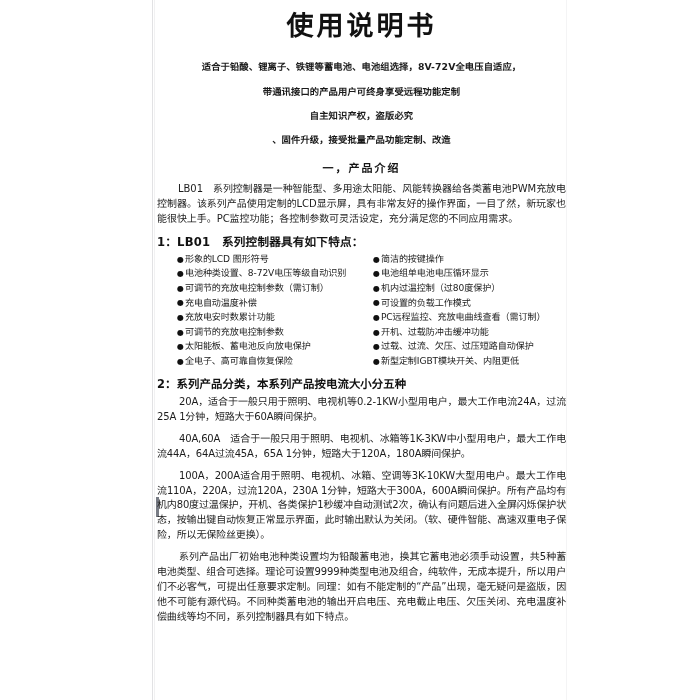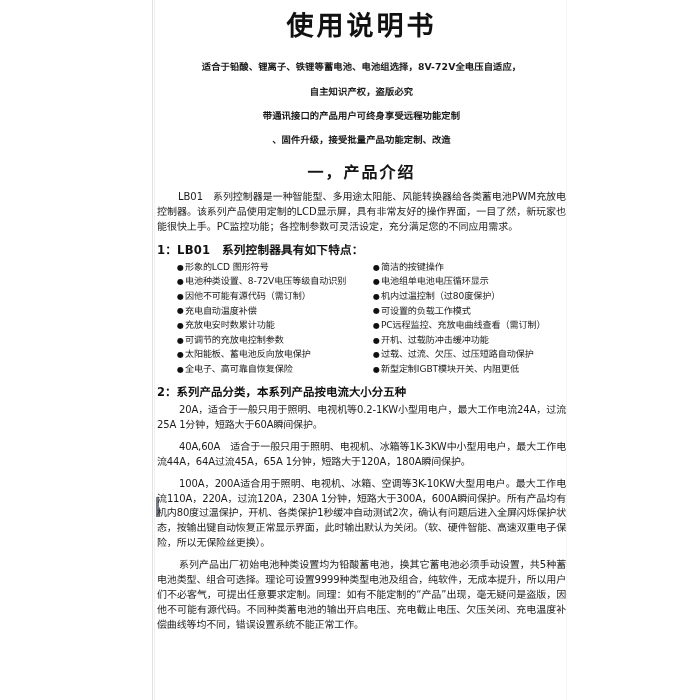--- a/index.html
+++ b/index.html
@@ -94,21 +94,21 @@
     font-weight: 700;
     color: #1a1a1a;
     line-height: 1.1;
     margin: 0 0 14px 0;
     letter-spacing: .1px;
   }
 
   .section-title {
     text-align: center;
     font-family: "DejaVu Serif", "Liberation Serif", serif;
-    font-size: 16px;
+    font-size: 11px;
     font-weight: 700;
     color: #141414;
     margin: 6px 0 7px 0;
     letter-spacing: 2px;
   }
 
   .para {
     font-size: 10px;
     line-height: 1.47;
     color: #1c1c1c;
@@ -186,22 +186,22 @@
   <div id="paper-edge-left2"></div>
   <div id="paper-edge-right"></div>
   <div id="scan-artifact"></div>
 
   <div id="doc">
 
     <h1 class="doc-title">使用说明书</h1>
 
     <div class="subtitle-block">
       <p class="subtitle-line">适合于铅酸、锂离子、铁锂等蓄电池、电池组选择，8V-72V全电压自适应，</p>
+      <p class="subtitle-line">带通讯接口的产品用户可终身享受远程功能定制</p>
       <p class="subtitle-line">自主知识产权，盗版必究</p>
-      <p class="subtitle-line">带通讯接口的产品用户可终身享受远程功能定制</p>
       <p class="subtitle-line">、固件升级，接受批量产品功能定制、改造</p>
     </div>
 
     <h2 class="section-title">一，产品介绍</h2>
 
     <p class="para indent">LB01　系列控制器是一种智能型、多用途太阳能、风能转换器给各类蓄电池PWM充放电控制器。该系列产品使用定制的LCD显示屏，具有非常友好的操作界面，一目了然，新玩家也能很快上手。PC监控功能；各控制参数可灵活设定，充分满足您的不同应用需求。</p>
 
     <h3 class="list-heading">1：LB01　系列控制器具有如下特点：</h3>
 
     <div class="feature-grid">
@@ -219,21 +219,21 @@
           <span class="bullet">●</span>
           <span>电池种类设置、8-72V电压等级自动识别</span>
         </div>
       <div class="feature-item">
           <span class="bullet">●</span>
           <span>电池组单电池电压循环显示</span>
         </div>
 
       <div class="feature-item">
           <span class="bullet">●</span>
-          <span>因他不可能有源代码（需订制）</span>
+          <span>可调节的充放电控制参数（需订制）</span>
         </div>
       <div class="feature-item">
           <span class="bullet">●</span>
           <span>机内过温控制（过80度保护）</span>
         </div>
 
       <div class="feature-item">
           <span class="bullet">●</span>
           <span>充电自动温度补偿</span>
         </div>
@@ -280,16 +280,16 @@
     </div>
 
     <h3 class="sec2-heading">2：系列产品分类，本系列产品按电流大小分五种</h3>
 
     <p class="block-para tight">20A，适合于一般只用于照明、电视机等0.2-1KW小型用电户，最大工作电流24A，过流25A 1分钟，短路大于60A瞬间保护。</p>
 
     <p class="block-para tight">40A,60A　适合于一般只用于照明、电视机、冰箱等1K-3KW中小型用电户，最大工作电流44A，64A过流45A，65A 1分钟，短路大于120A，180A瞬间保护。</p>
 
     <p class="block-para tight">100A，200A适合用于照明、电视机、冰箱、空调等3K-10KW大型用电户。最大工作电流110A，220A，过流120A，230A 1分钟，短路大于300A，600A瞬间保护。所有产品均有机内80度过温保护，开机、各类保护1秒缓冲自动测试2次，确认有问题后进入全屏闪烁保护状态，按输出键自动恢复正常显示界面，此时输出默认为关闭。（软、硬件智能、高速双重电子保险，所以无保险丝更换）。</p>
 
-    <p class="block-para">系列产品出厂初始电池种类设置均为铅酸蓄电池，换其它蓄电池必须手动设置，共5种蓄电池类型、组合可选择。理论可设置9999种类型电池及组合，纯软件，无成本提升，所以用户们不必客气，可提出任意要求定制。同理：如有不能定制的“产品”出现，毫无疑问是盗版，因他不可能有源代码。不同种类蓄电池的输出开启电压、充电截止电压、欠压关闭、充电温度补偿曲线等均不同，错误设置系统不能正常工作。</p>
+    <p class="block-para">系列产品出厂初始电池种类设置均为铅酸蓄电池，换其它蓄电池必须手动设置，共5种蓄电池类型、组合可选择。理论可设置9999种类型电池及组合，纯软件，无成本提升，所以用户们不必客气，可提出任意要求定制。同理：如有不能定制的“产品”出现，毫无疑问是盗版，因他不可能有源代码。不同种类蓄电池的输出开启电压、充电截止电压、欠压关闭、充电温度补偿曲线等均不同，系列控制器具有如下特点。</p>
 
   </div>
 </div>
 
 </body></html>

